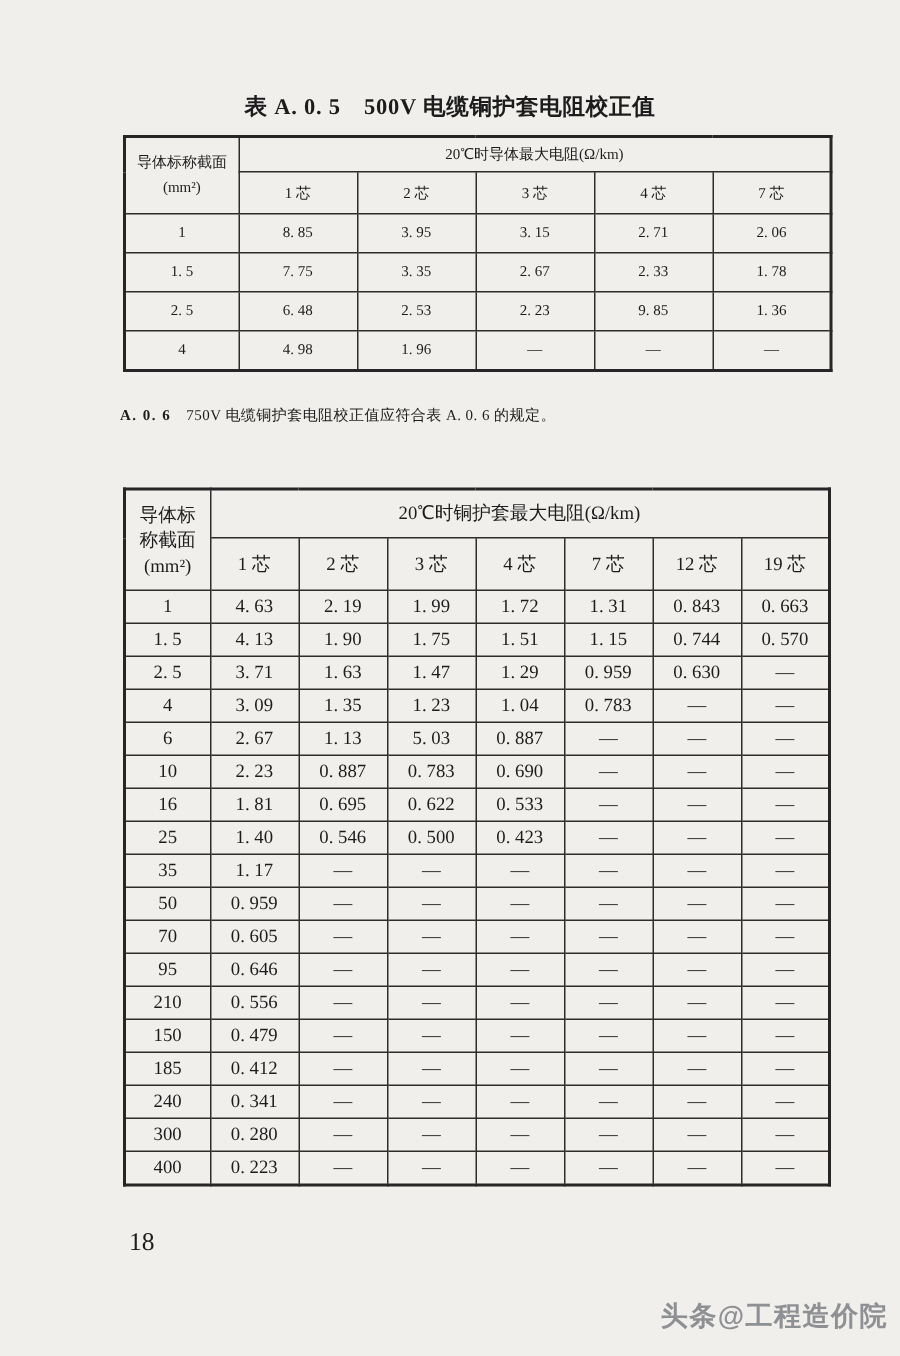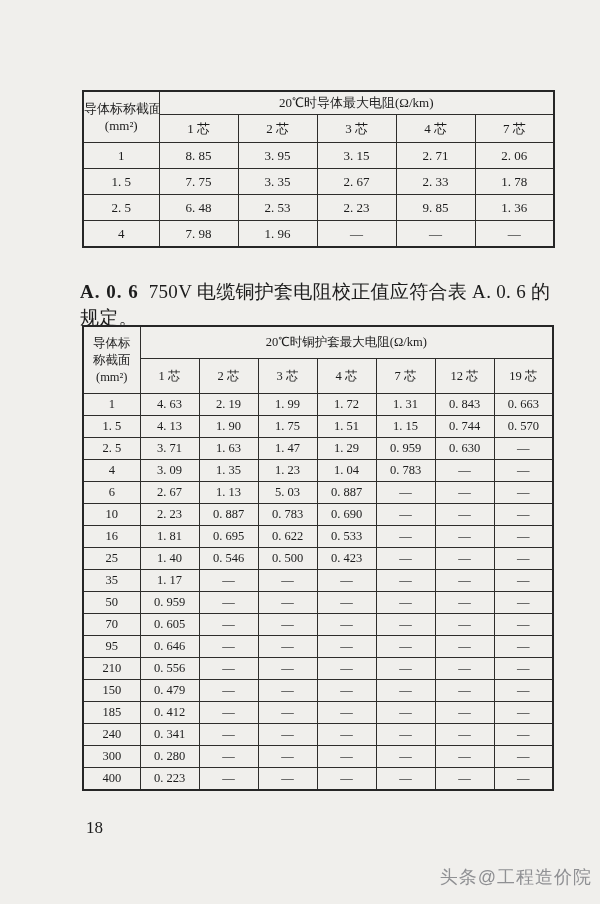--- a/index.html
+++ b/index.html
@@ -17,50 +17,51 @@
   table.tbl {
     position:absolute; left:82px; width:471px;
     border-collapse:collapse; table-layout:fixed;
     border:2px solid #262626;
   }
   table.tbl th, table.tbl td {
     border:1px solid #2e2d2b; text-align:center; vertical-align:middle;
     font-weight:normal; padding:0; overflow:hidden; white-space:nowrap;
   }
   table.t1 { top:90px; }
-  table.t1 th, table.t1 td { font-size:13px; }
+  table.t1 th, table.t1 td { font-size:10px; }
   table.t1 tr.span-row th { height:22px; }
   table.t1 tr.core-row th { height:27px; }
   table.t1 tbody td { height:25px; }
   table.t2 { top:325px; }
   table.t2 th, table.t2 td { font-size:12.5px; }
   table.t2 tr.span-row th { height:31px; }
   table.t2 tr.core-row th { height:34px; }
   table.t2 tbody td { height:21px; }
   th.sizehead div { line-height:17px; }
   .clause {
     position:absolute; left:80px; top:260px; width:475px;
-    font-size:19px; letter-spacing:0.3px;
+    font-size:10px; letter-spacing:0.3px;
   }
   .clause b { margin-right:10px; letter-spacing:1px; }
   .pageno {
     position:absolute; left:86px; top:818px;
     font-size:17px;
   }
   .watermark {
     position:absolute; right:8px; top:865px;
     font-family:"Liberation Sans", sans-serif;
-    font-size:18px; color:#8f9093; letter-spacing:1px; font-weight:normal;margin-left:40px;
+    font-size:18px; color:#8f9093; letter-spacing:1px; font-weight:bold;margin-left:40px;
   }
 </style>
 </head>
 <body>
 
 <div class="page">
 
+  <div class="tbl-title t1-title">表 A. 0. 5　500V 电缆铜护套电阻校正值</div>
 
   <table class="tbl t1">
       <colgroup>
         <col style="width: 76px;">
         <col style="width: 79px;">
         <col style="width: 79px;">
         <col style="width: 79px;">
         <col style="width: 79px;">
         <col style="width: 79px;">
       </colgroup>
@@ -100,21 +101,21 @@
         <tr>
           <td>2. 5</td>
           <td>6. 48</td>
           <td>2. 53</td>
           <td>2. 23</td>
           <td>9. 85</td>
           <td>1. 36</td>
         </tr>
         <tr>
           <td>4</td>
-          <td>7. 98</td>
+          <td>4. 98</td>
           <td>1. 96</td>
           <td>—</td>
           <td>—</td>
           <td>—</td>
         </tr>
       </tbody>
     </table>
 
   <p class="clause"><b>A. 0. 6</b><span>750V 电缆铜护套电阻校正值应符合表 A. 0. 6 的规定。</span></p>
 

